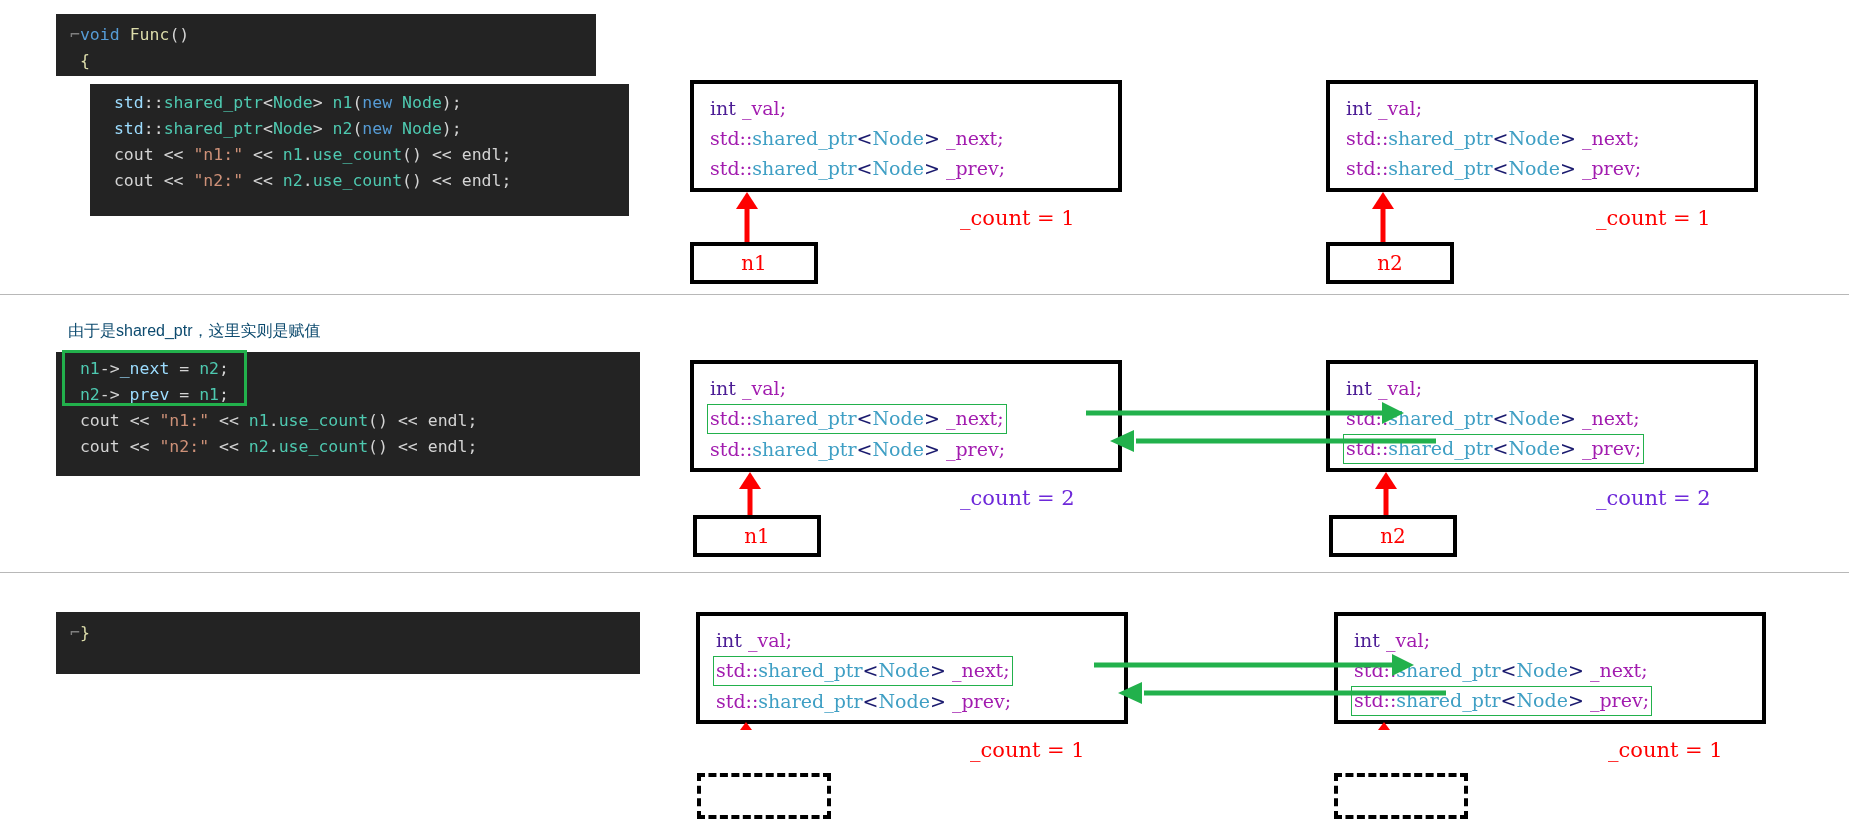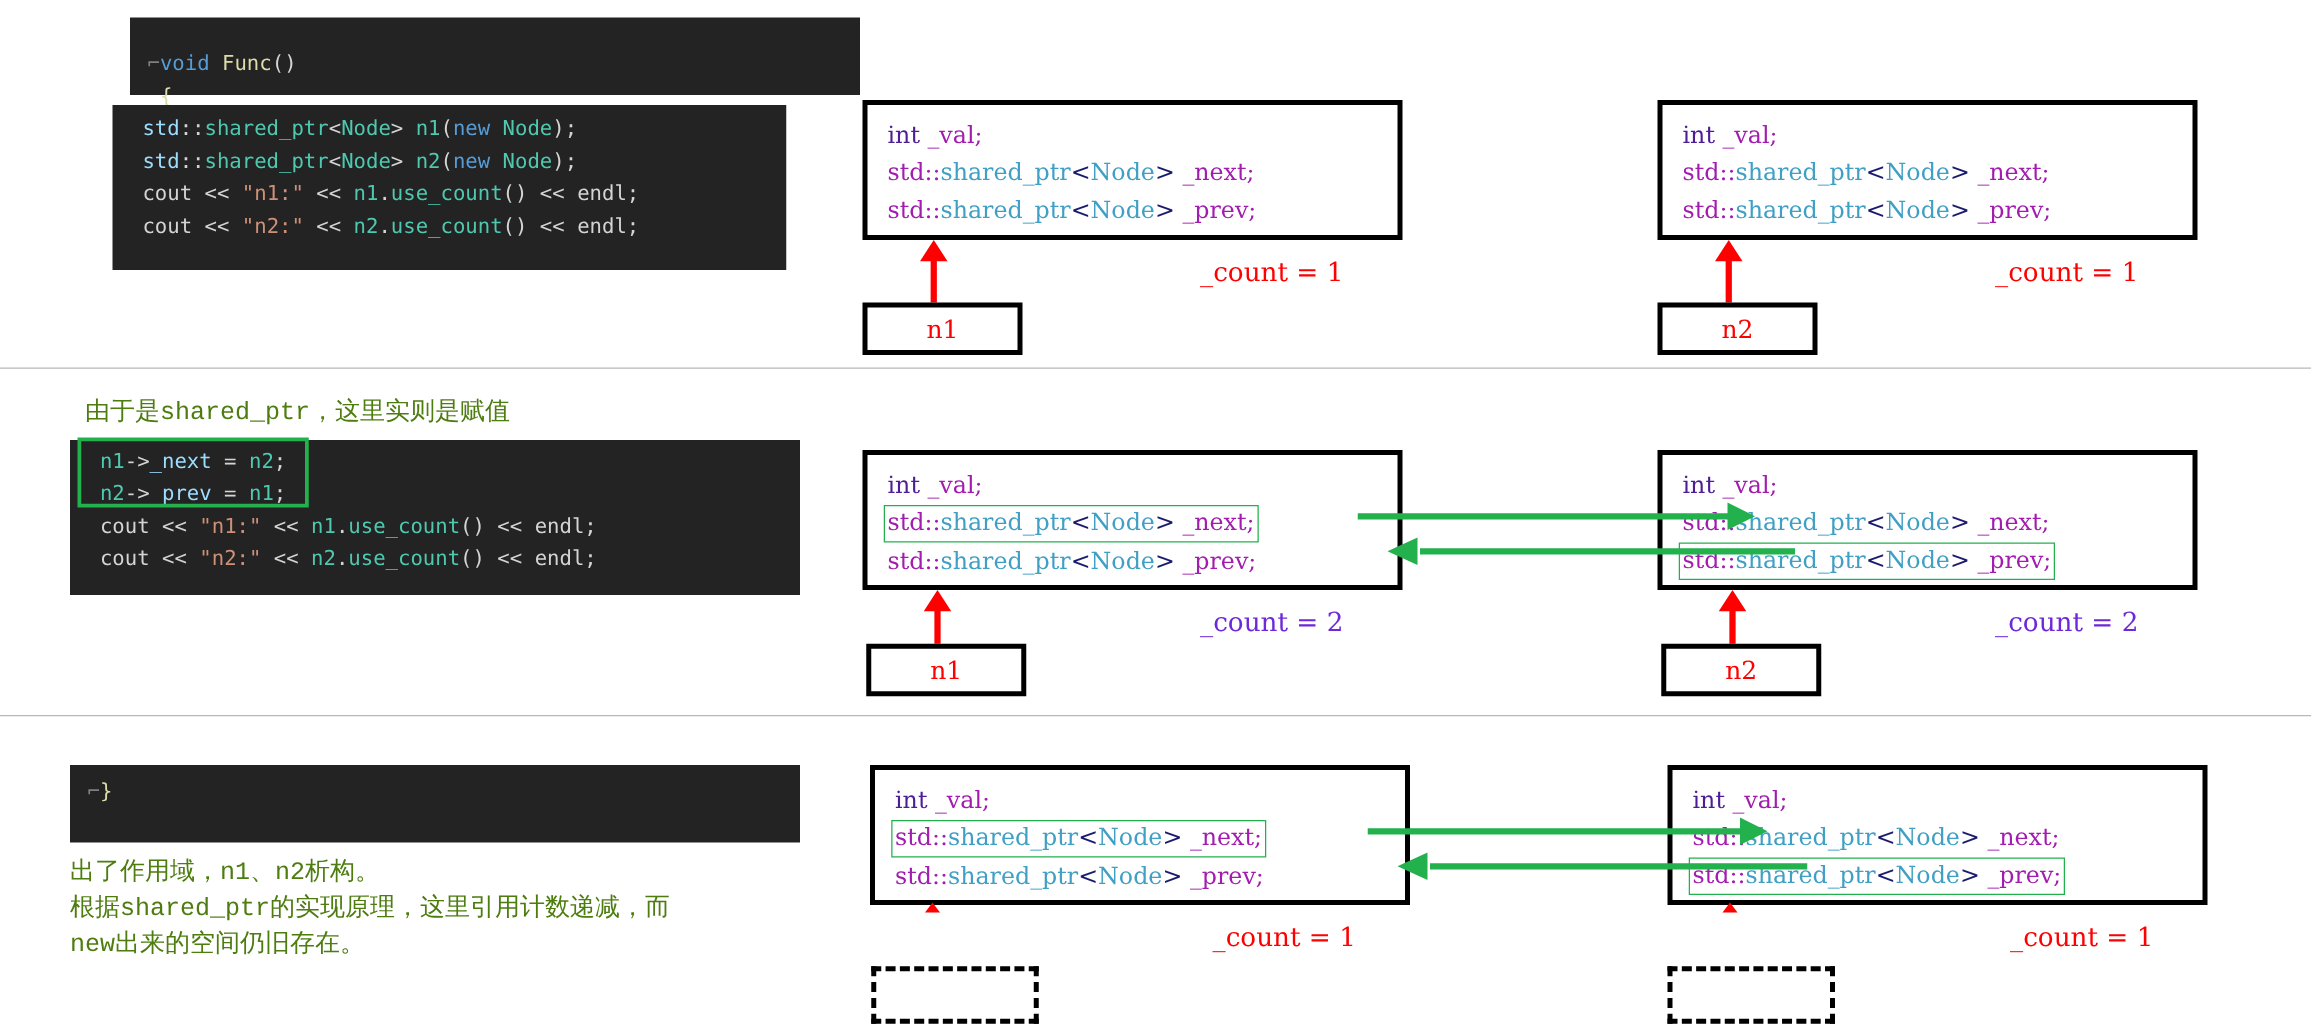--- a/index.html
+++ b/index.html
@@ -89,23 +89,23 @@
 
   
   .rarrow{position:absolute;}
 
   
   .garrow{position:absolute;}
 
   
   .note{
     position:absolute;
-    color:#4d7c0f;
-    font-family:Liberation Mono, monospace;
-    font-size:20px;
+    color:#0c4a6e;
+    font-family:Liberation Sans, sans-serif;
+    font-size:16px;
     line-height:29px;
     white-space:pre;
   }
 
   
   .count{
     position:absolute;
     font-family:"DejaVu Serif","Liberation Serif",serif;
     font-size:21px;
     white-space:nowrap;
@@ -114,21 +114,21 @@
   .count.green{color:#6d28d9;}
 </style>
 </head>
 <body>
 
 <div class="stage">
 
   <div class="hr" style="top:294px;"></div>
   <div class="hr" style="top:572px;"></div>
 
-  <div class="code" style="left:56px;top:14px;width:584px;height:62px;padding-top:24px;margin-left:48px;"><span class="gut">⌐</span><span class="kw">void</span> <span class="fn">Func</span><span class="pl">()</span>
+  <div class="code" style="left:56px;top:14px;width:540px;height:62px;padding-top:8px;"><span class="gut">⌐</span><span class="kw">void</span> <span class="fn">Func</span><span class="pl">()</span>
  <span class="brace">{</span></div>
 
   <div class="code" style="left:56px;top:84px;width:539px;height:132px;margin-left:34px;"> <span class="ns">std</span><span class="pl">::</span><span class="tp">shared_ptr</span><span class="pl">&lt;</span><span class="tp">Node</span><span class="pl">&gt;</span> <span class="var">n1</span><span class="pl">(</span><span class="kw">new</span> <span class="tp">Node</span><span class="pl">);</span>
  <span class="ns">std</span><span class="pl">::</span><span class="tp">shared_ptr</span><span class="pl">&lt;</span><span class="tp">Node</span><span class="pl">&gt;</span> <span class="var">n2</span><span class="pl">(</span><span class="kw">new</span> <span class="tp">Node</span><span class="pl">);</span>
  <span class="pl">cout</span> <span class="pl">&lt;&lt;</span> <span class="str">"n1:"</span> <span class="pl">&lt;&lt;</span> <span class="var">n1</span><span class="pl">.</span><span class="var">use_count</span><span class="pl">()</span> <span class="pl">&lt;&lt;</span> <span class="pl">endl;</span>
  <span class="pl">cout</span> <span class="pl">&lt;&lt;</span> <span class="str">"n2:"</span> <span class="pl">&lt;&lt;</span> <span class="var">n2</span><span class="pl">.</span><span class="var">use_count</span><span class="pl">()</span> <span class="pl">&lt;&lt;</span> <span class="pl">endl;</span></div>
 
   <div class="node" style="left:690px;top:80px;width:432px;height:112px;">
     <div class="row"><span class="blue">int</span><span class="blk"> _val;</span></div>
     <div class="row"><span class="blk">std::</span><span class="lblue">shared_ptr</span><span class="ang">&lt;</span><span class="lblue">Node</span><span class="ang">&gt;</span><span class="blk"> _next;</span></div>
@@ -189,23 +189,20 @@
     <line x1="0" y1="15" x2="300" y2="15" stroke="#22b14c" stroke-width="5"></line>
     <polygon points="318,15 296,4 296,26" fill="#22b14c"></polygon>
   </svg>
   <svg class="garrow" style="left:1110px;top:426px;" width="326" height="30" viewBox="0 0 326 30">
     <line x1="26" y1="15" x2="326" y2="15" stroke="#22b14c" stroke-width="5"></line>
     <polygon points="0,15 24,4 24,26" fill="#22b14c"></polygon>
   </svg>
 
   <div class="code" style="left:56px;top:612px;width:584px;height:62px;padding-top:8px;"><span class="gut">⌐</span><span class="brace">}</span></div>
 
-  <div class="note" style="left:56px;top:684px;">出了作用域，n1、n2析构。
-根据shared_ptr的实现原理，这里引用计数递减，而
-new出来的空间仍旧存在。</div>
 
   <div class="node" style="left:696px;top:612px;width:432px;height:112px;">
     <div class="row"><span class="blue">int</span><span class="blk"> _val;</span></div>
     <div class="row marked"><span class="blk">std::</span><span class="lblue">shared_ptr</span><span class="ang">&lt;</span><span class="lblue">Node</span><span class="ang">&gt;</span><span class="blk"> _next;</span></div>
     <div class="row"><span class="blk">std::</span><span class="lblue">shared_ptr</span><span class="ang">&lt;</span><span class="lblue">Node</span><span class="ang">&gt;</span><span class="blk"> _prev;</span></div>
   </div>
   <div class="count red" style="left:970px;top:738px;">_count = 1</div>
   <svg class="rarrow" style="left:738px;top:722px;" width="16" height="10" viewBox="0 0 16 10">
     <polygon points="8,0 14,8 2,8" fill="#fe0000"></polygon>
   </svg>

